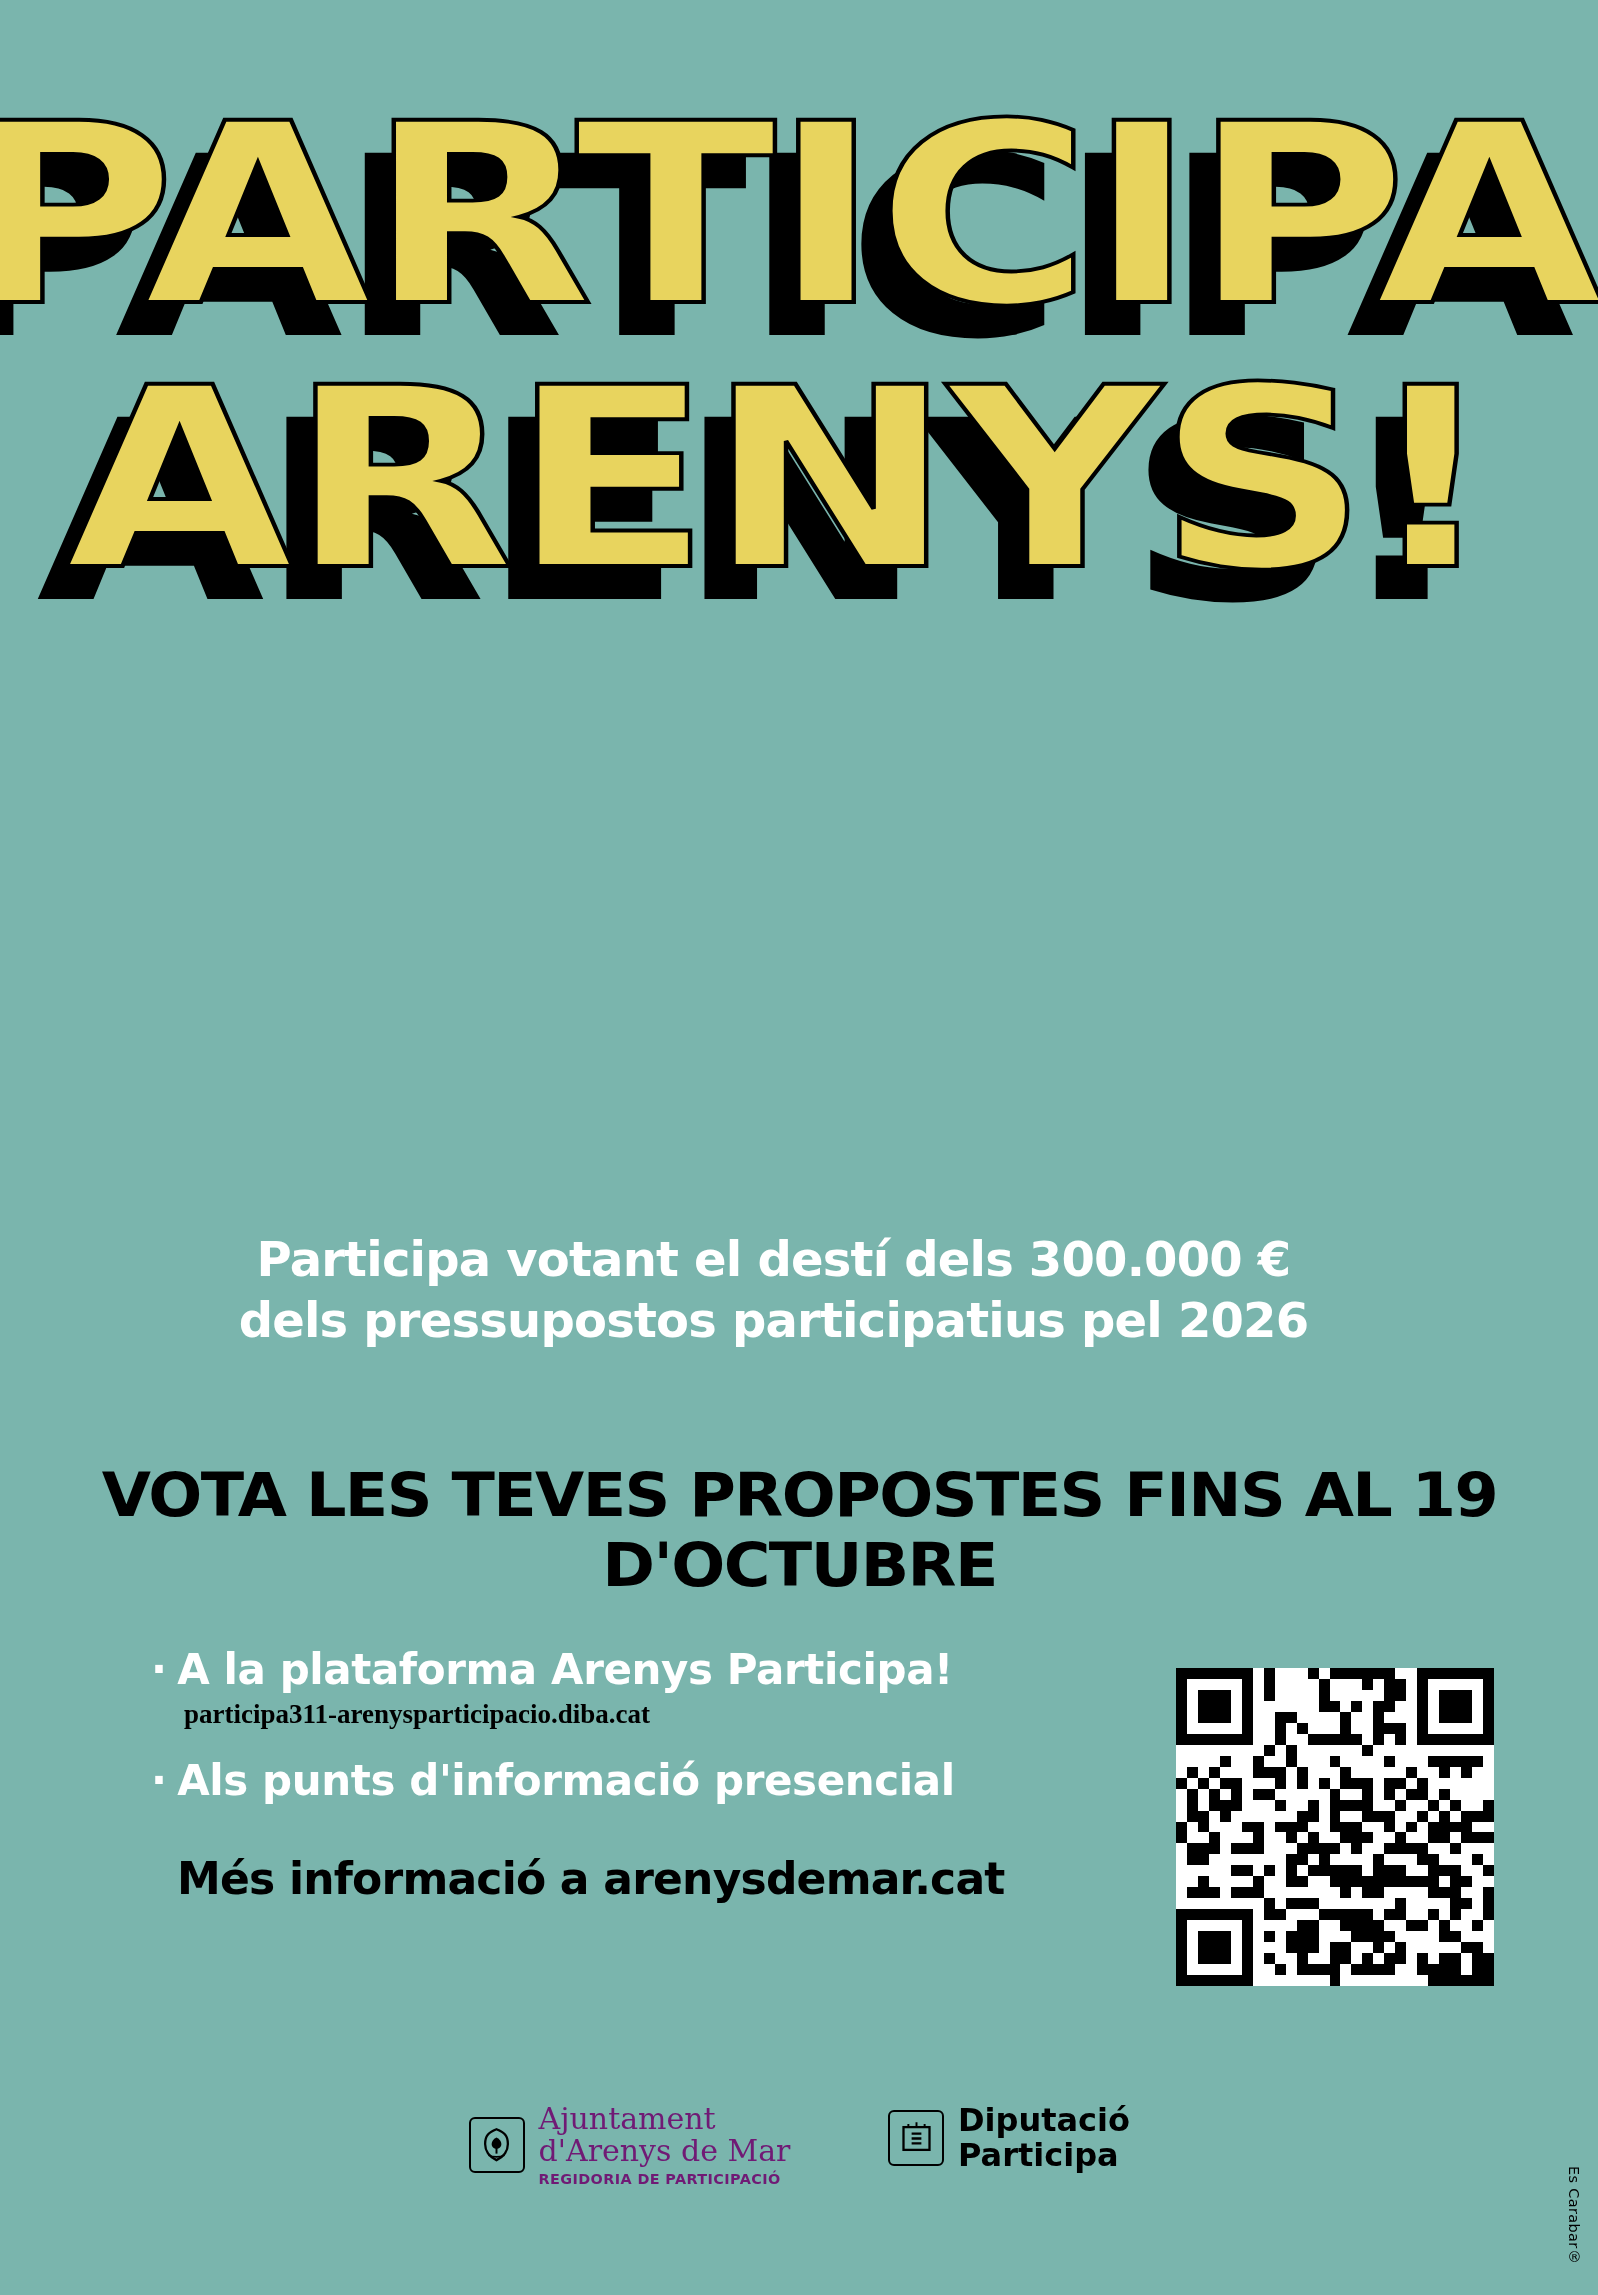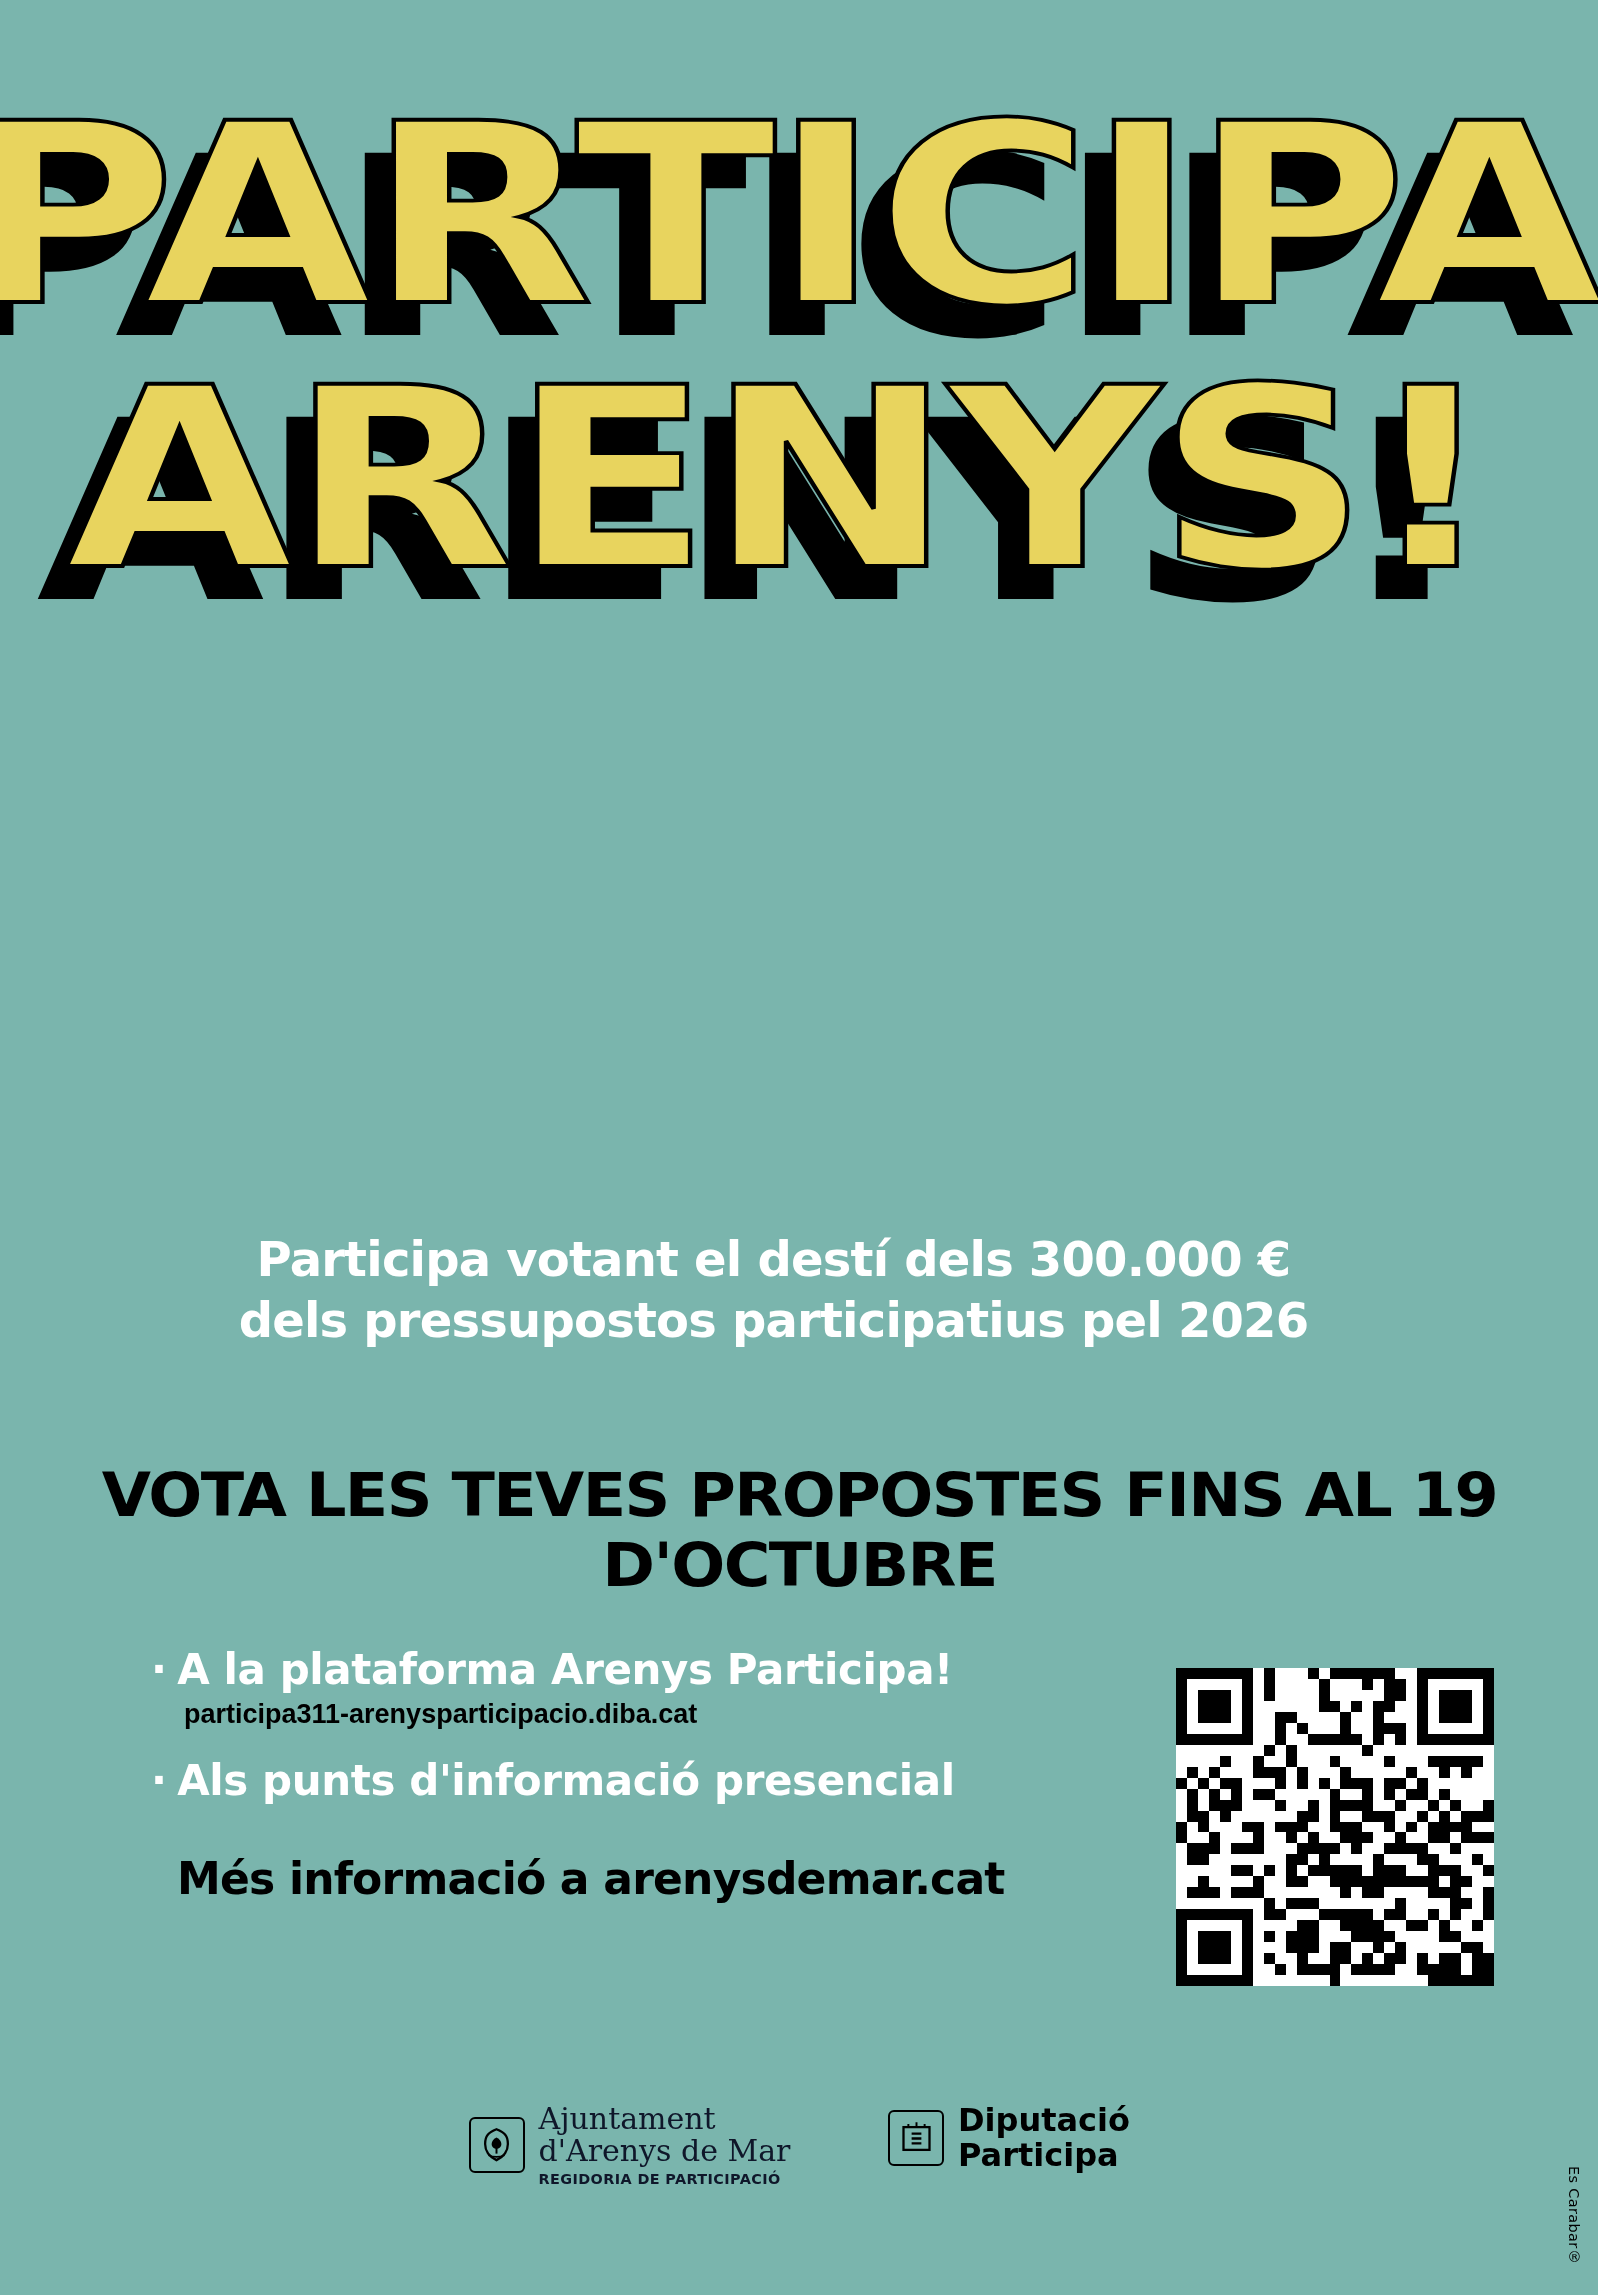--- a/index.html
+++ b/index.html
@@ -102,21 +102,21 @@
     font-family: "DejaVu Sans", sans-serif;
     font-weight: bold;
     font-size: 42px;
     letter-spacing: -0.4px;
     margin-bottom: 4.5px;
   }
   .bullet .dot { display: inline-block; margin-right: 10.6px; }
 
   .url-line {
     color: #000;
-    font-family: Liberation Sans, sans-serif;
+    font-family: Liberation Serif, serif;
     font-weight: bold;
     font-size: 27px;
     margin: 3px 0 26px 33px;
     letter-spacing: 0px;
   }
 
   .bullet2 { margin-top: 0px; margin-bottom: 48px; }
 
   .more-info {
     color: #000;
@@ -155,21 +155,21 @@
   .logo-group { display: flex; align-items: center; gap: 13.6px; }
 
   .logo-mark {
     width: 56px; height: 56px;
     border: 2.3px solid #000;
     border-radius: 6px;
     display: flex; align-items: center; justify-content: center;
     font-size: 30px; color: #000;
   }
 
-  .logo-text { color: #0f172a; line-height: 1.08; }
+  .logo-text { color: #701a75; line-height: 1.08; }
   .logo-text .l1 {
     font-family: "DejaVu Serif", serif;
     font-size: 30px;
   }
   .logo-text .l2 {
     font-family: "DejaVu Serif", serif;
     font-size: 30px;
   }
   .logo-text .l3 {
     font-family: "DejaVu Sans", sans-serif;

